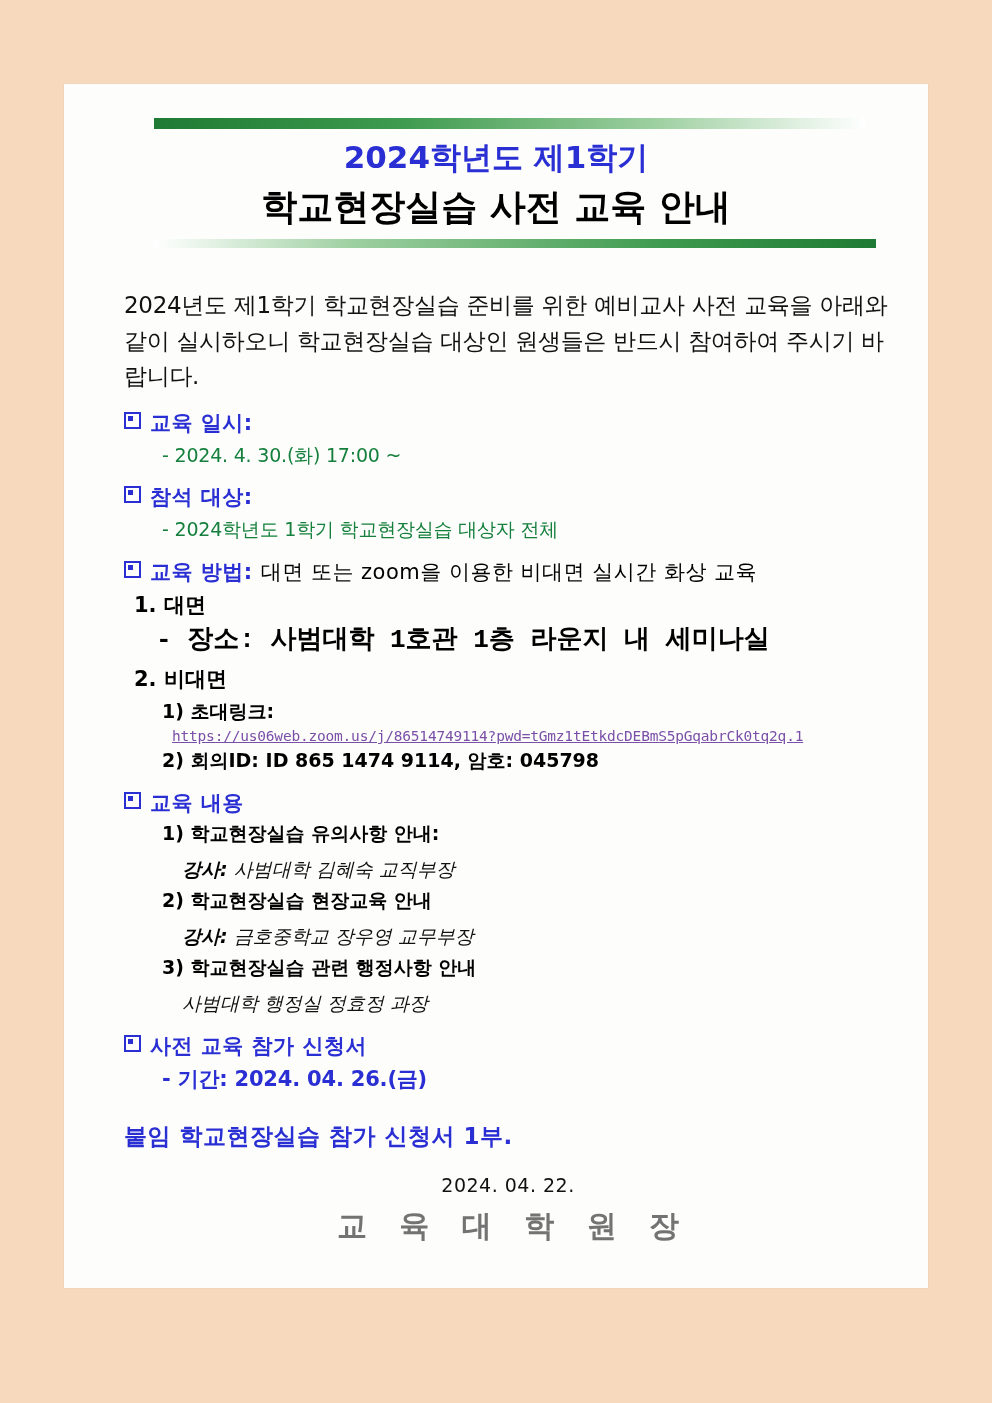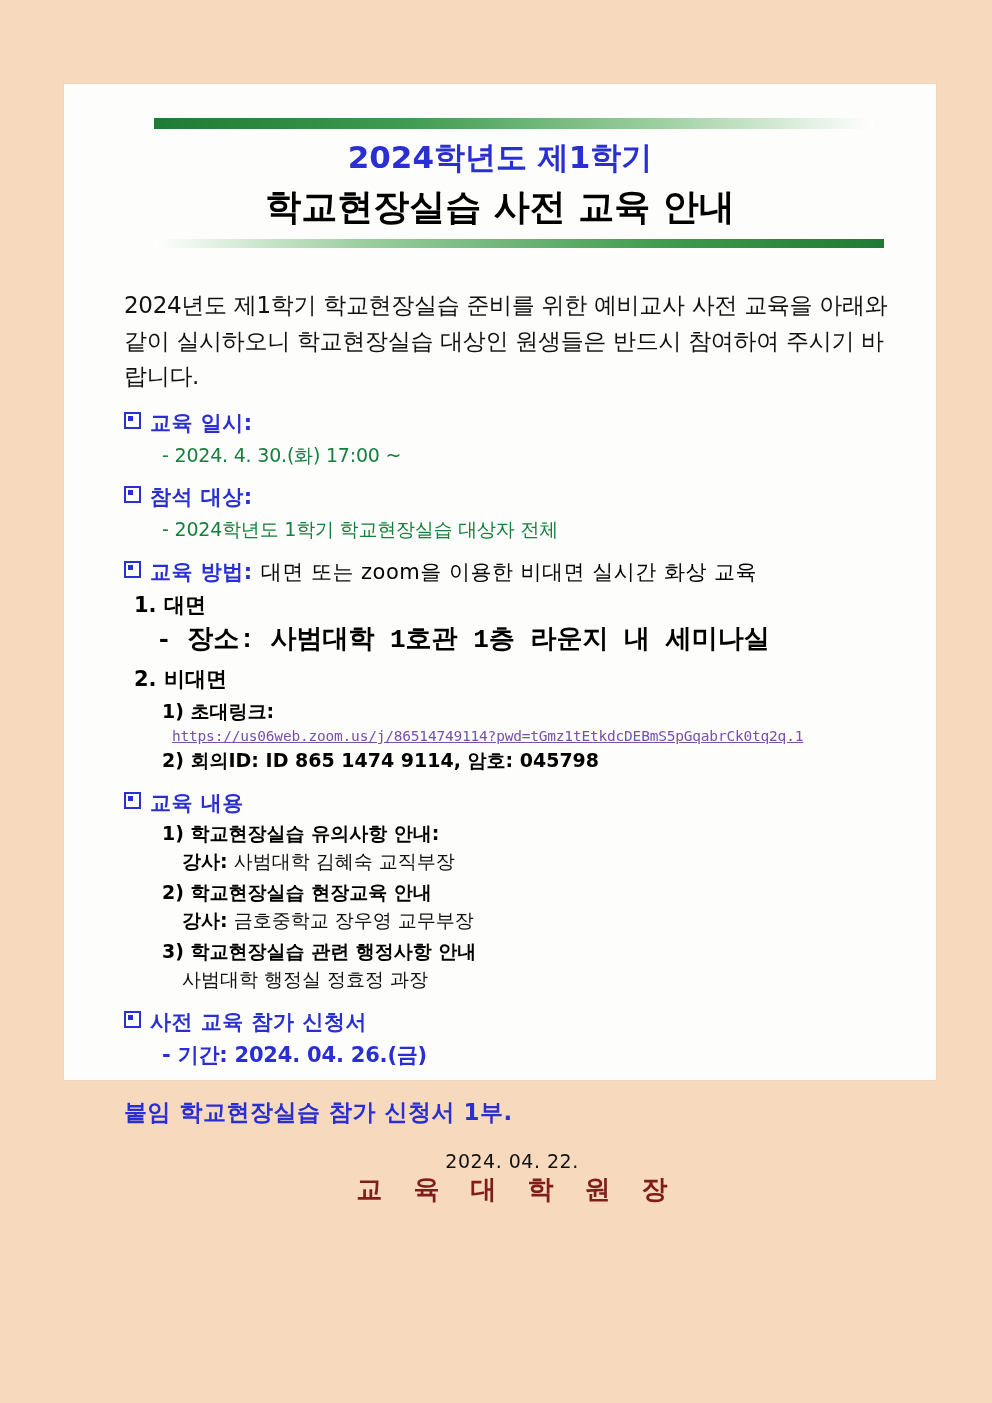--- a/index.html
+++ b/index.html
@@ -11,24 +11,23 @@
     height: 1403px;
     background: #f7d9bd;
     font-family: "DejaVu Sans", sans-serif;
     overflow: hidden;
   }
   .page {
     position: absolute;
     left: 64px;
     top: 84px;
     width: 864px;
-    height: 996px;
+    height: 1204px;
     background: #fdfdfb;
     box-shadow: 0 0 0 1px rgba(0,0,0,0.02);
-    padding-left: 8px;
   }
   .inner {
     position: absolute;
     left: 30px;
     top: 34px;
     right: 30px;
     bottom: 20px;
   }
   
   .bar-top {
@@ -158,43 +157,45 @@
     text-decoration: underline;
     padding-left: 48px;
     margin-top: 3px;
     letter-spacing: -0.2px;
     word-break: break-all;
   }
   .lec {
     font-size: 19px;
     color: #111;
     padding-left: 58px;
-    margin-top: 0px;
+    margin-top: 8px;
     line-height: 1.5;
+    font-style: italic;
   }
   .lec b { font-weight: bold; color: #000; }
   .attach {
     font-size: 23px;
     font-weight: bold;
     color: #2a2fd4;
     margin-top: 26px;
     letter-spacing: 0.5px;
   }
   .date {
     text-align: center;
     font-size: 19px;
     color: #111;
     margin-top: 22px;
     letter-spacing: 0.5px;
   }
   .signer {
     text-align: center;
-    font-size: 26px;
-    font-weight: bold;
-    color: #7f1d1d;
+    font-size: 30px;
+    font-weight: bold;
+    color: #737373;
+    margin-top: 10px;
     letter-spacing: 11px;
     padding-left: 11px;
   }
 </style>
 </head>
 <body>
 
 <div class="page">
   <div class="inner">
 

